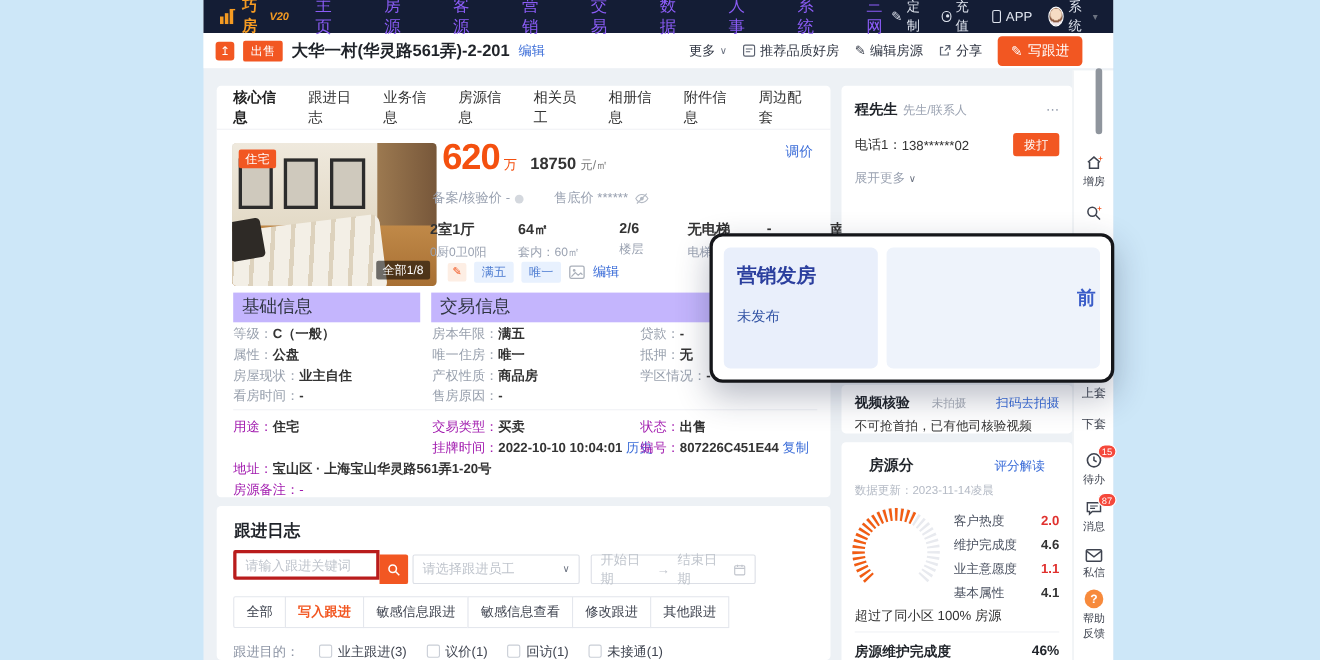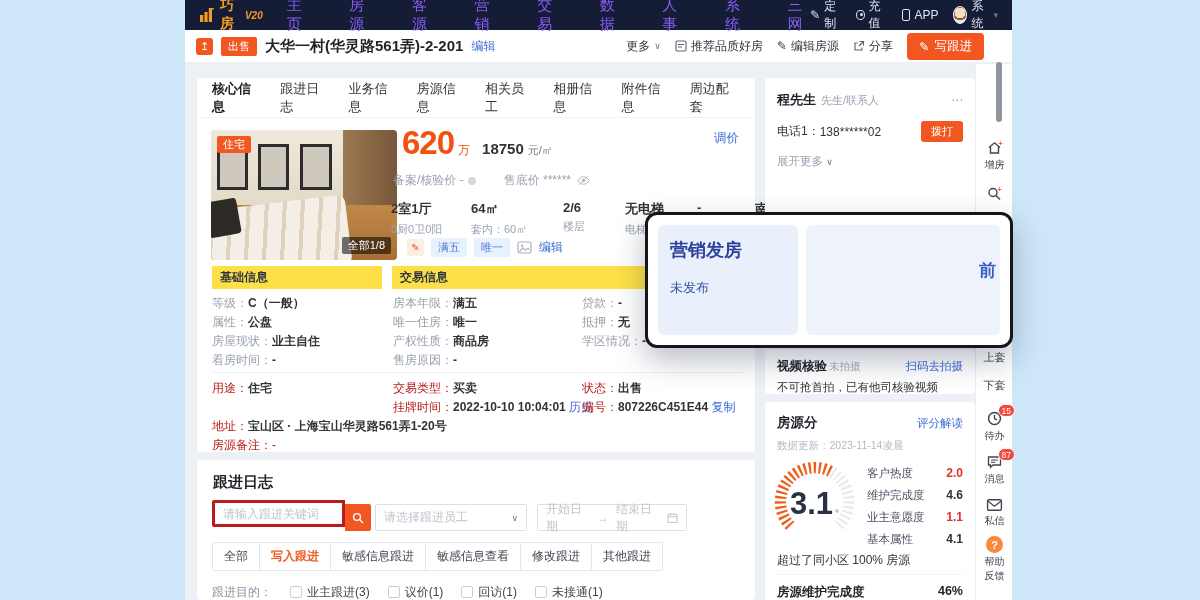--- a/index.html
+++ b/index.html
@@ -60,28 +60,28 @@
 .price-sub{position:absolute;left:196px;top:94px;display:flex;gap:28px;align-items:center;font-size:12px;color:#9aa2b1}
 .info-dot{width:8px;height:8px;border-radius:50%;background:#d4d8de;display:inline-block;margin-left:4px;vertical-align:-1px}
 .specs{position:absolute;left:194px;top:122px;display:flex}
 .spec{margin-right:14px}
 .spec-v{font-size:13px;font-weight:bold;color:#333}
 .spec-l{font-size:11px;color:#9aa2b1;margin-top:4px}
 .tag-row{position:absolute;left:210px;top:160px;display:flex;gap:7px;align-items:center}
 .chip-pen{width:17px;height:17px;background:#fdeee4;color:#f25722;border-radius:2px;display:flex;align-items:center;justify-content:center;font-size:10px}
 .chip{background:#e8f1fe;color:#4a7ad0;font-size:11px;padding:2px 7px;border-radius:2px}
 .sec-headers{position:absolute;left:15px;top:188px;display:flex;gap:10px}
-.sec-h{background:#fde047;font-size:12px;font-weight:bold;color:#2f3542;padding:3px 8px}
+.sec-h{background:#c4b5fd;font-size:16px;font-weight:normal;color:#2f3542;padding:3px 8px}
 .sec-h1{width:170px}.sec-h2{width:350px}
 .icol{position:absolute;top:216px;font-size:12px;line-height:19px}
 .icol .lb{color:#98a0ad}.icol .vl{color:#333;font-weight:bold}
 .c1{left:15px}.c2{left:196px}.c3{left:385px}
 .core-div{position:absolute;left:15px;right:12px;top:294px;height:1px;background:#f0f2f5}
 .meta-row{position:absolute;font-size:12px}
-.meta-row .lb{color:#b91c1c}.meta-row .vl{color:#333;font-weight:bold}
+.meta-row .lb{color:#a21caf}.meta-row .vl{color:#333;font-weight:bold}
 
 .f-title{position:absolute;left:16px;top:13px;font-size:15px;font-weight:bold;color:#1f2329}
 .f-input{position:absolute;left:15px;top:40px;width:133px;height:27px;border:3px solid #b91c1c;border-radius:2px 0 0 2px;font-size:12px;padding:0 8px;color:#333;outline:none}
 .f-input::placeholder{color:#bfc4cc}
 .f-search{position:absolute;left:148px;top:44px;width:26px;height:27px;background:#f25722;border:none;border-radius:0 2px 2px 0;display:flex;align-items:center;justify-content:center;cursor:pointer}
 .f-select{position:absolute;left:178px;top:44px;width:152px;height:27px;border:1px solid #dcdfe6;border-radius:2px;display:flex;align-items:center;justify-content:space-between;padding:0 8px;font-size:12px;color:#bfc4cc;cursor:pointer}
 .f-date{position:absolute;left:340px;top:44px;width:150px;height:27px;border:1px solid #dcdfe6;border-radius:2px;display:flex;align-items:center;gap:7px;padding:0 8px;font-size:12px;color:#bfc4cc;cursor:pointer}
 .f-tabs{position:absolute;left:15px;top:82px;display:flex}
 .ftab{border:1px solid #e4e7ed;padding:5px 11px;font-size:12px;color:#3f4450;background:#fff;margin-left:-1px;cursor:pointer}
 .ftab:first-child{margin-left:0;border-radius:2px 0 0 2px}
@@ -94,27 +94,27 @@
 .o-title{font-size:13px;font-weight:bold;color:#1f2329}
 .o-links{margin-left:auto;display:flex;gap:8px;font-size:11px}
 .o-name-row{display:flex;align-items:center;padding:13px 12px 0}
 .o-name{font-size:13px;font-weight:bold;color:#1f2329}
 .o-role{font-size:11px;color:#9aa2b1;margin-left:5px}
 .o-ell{margin-left:auto;color:#9aa2b1}
 .o-phone-row{display:flex;align-items:center;padding:12px 12px 0;font-size:12px;color:#333}
 .btn-call{margin-left:auto;background:#f25722;color:#fff;font-size:11px;padding:3px 10px;border-radius:3px;border:none;cursor:pointer}
 .o-expand{padding:12px 12px 0;font-size:11.5px;color:#9aa2b1;cursor:pointer}
 
-.v-row1{display:flex;align-items:center;padding:8px 12px 0;gap:2px}
+.v-row1{display:flex;align-items:center;padding:8px 12px 0;gap:20px}
 .v-title{font-size:12.5px;font-weight:bold;color:#1f2329}
 .v-status{font-size:10.5px;color:#a9aeb8}
 .v-action{margin-left:auto;font-size:11.5px}
 .v-note{padding:5px 12px 0;font-size:11.5px;color:#333}
 
-.s-head{display:flex;align-items:center;padding:12px 12px 0}
+.s-head{display:flex;align-items:center;padding:12px 25px 0}
 .s-title{font-size:13.5px;font-weight:bold;color:#1f2329}
 .s-action{margin-left:auto;font-size:11.5px}
 .s-updated{padding:7px 12px 0;font-size:10.5px;color:#b3b9c4}
 .gauge-wrap{position:absolute;left:2px;top:52px;width:95px;height:95px}
 .gauge-num{position:absolute;left:0;top:32px;width:95px;text-align:center;font-size:31px;font-weight:bold;color:#2b3044}
 .gauge-dot{display:inline-block;width:4px;height:4px;background:#c7ccd4;border-radius:50%;margin-left:2px;vertical-align:1px}
 .s-metrics{position:absolute;left:102px;top:64px;width:96px}
 .s-m{display:flex;justify-content:space-between;height:22px;font-size:11.5px;color:#4a5160}
 .s-m b{font-size:12px;color:#333}
 .s-m b.red{color:#e0312e}
@@ -410,21 +410,20 @@
     <div class="s-head">
       <span class="s-title">房源分</span>
       <span class="s-action link">评分解读</span>
     </div>
     <div class="s-updated">数据更新：2023-11-14凌晨</div>
     <div class="gauge-wrap">
       <svg width="95" height="95" viewBox="0 0 100 100">
         <path d="M24.5 75.5 A36 36 0 1 1 75.5 75.5" fill="none" stroke="#e8eaef" stroke-width="12" stroke-dasharray="2.3 2.9"></path>
         <path d="M24.5 75.5 A36 36 0 0 1 69 19.6" fill="none" stroke="#f25c12" stroke-width="12" stroke-dasharray="2.3 2.9"></path>
       </svg>
-      <div class="gauge-num"><span>3.1</span><span class="gauge-dot"></span></div>
     </div>
     <div class="s-metrics">
       <div class="s-m">
             <span>客户热度</span>
             <b class="red">2.0</b>
           </div>
       <div class="s-m">
             <span>维护完成度</span>
             <b>4.6</b>
           </div>

